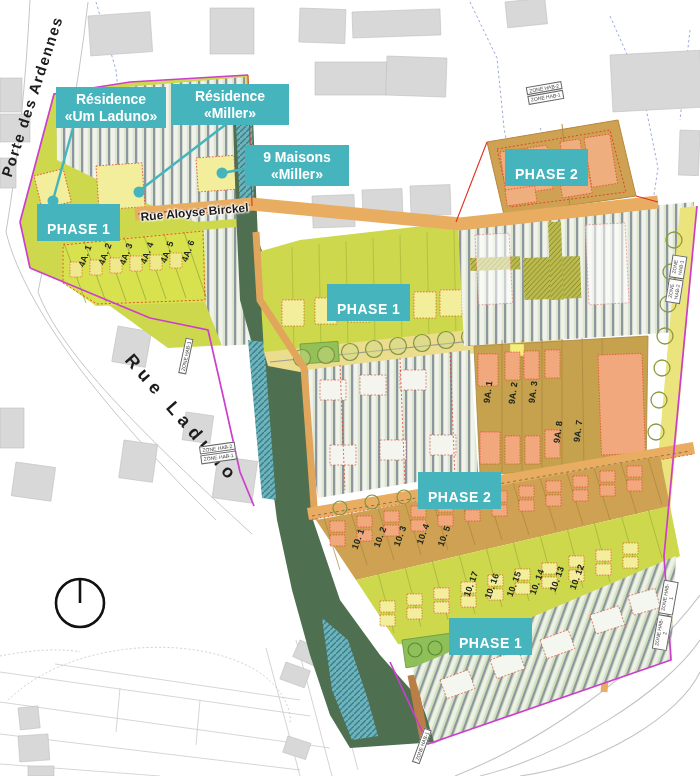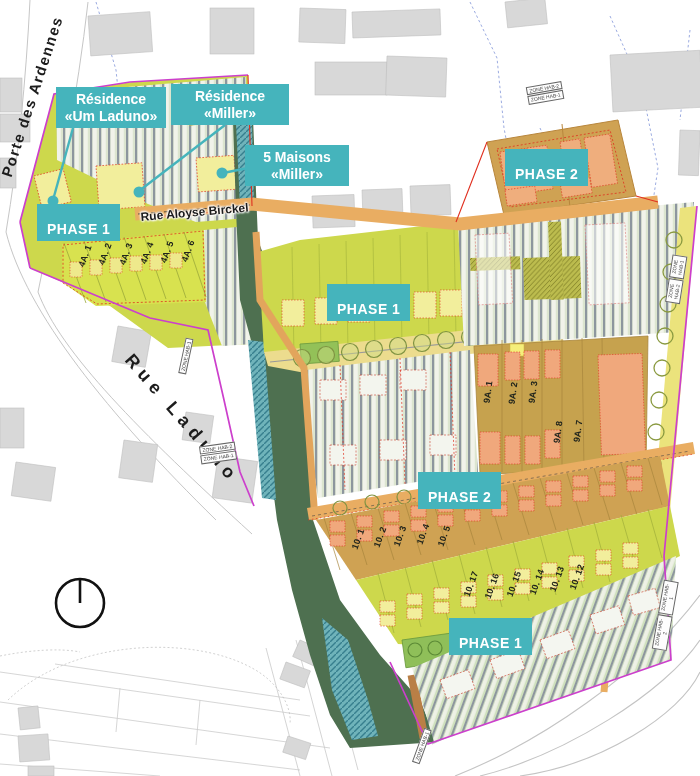--- a/index.html
+++ b/index.html
@@ -323,21 +323,21 @@
 
 <div class="ov callout" style="left:56px;top:87px;width:96px;">
   <div>Résidence</div>
   <div>«Um Laduno»</div>
 </div>
 <div class="ov callout" style="left:171px;top:84px;width:104px;">
   <div>Résidence</div>
   <div>«Miller»</div>
 </div>
 <div class="ov callout" style="left:245px;top:145px;width:90px;">
-  <div>5 Maisons</div>
+  <div>9 Maisons</div>
   <div>«Miller»</div>
 </div>
 
 <div class="ov banner" style="left:37px;top:204px;">PHASE 1</div>
 <div class="ov banner" style="left:505px;top:149px;">PHASE 2</div>
 <div class="ov banner" style="left:327px;top:284px;">PHASE 1</div>
 <div class="ov banner" style="left:418px;top:472px;">PHASE 2</div>
 <div class="ov banner" style="left:449px;top:618px;">PHASE 1</div>
 
 <div class="ov street" style="left:14px;top:162px;font-size:15px;letter-spacing:1.5px;transform:rotate(-72deg);transform-origin:0 100%;">Porte des Ardennes</div>

